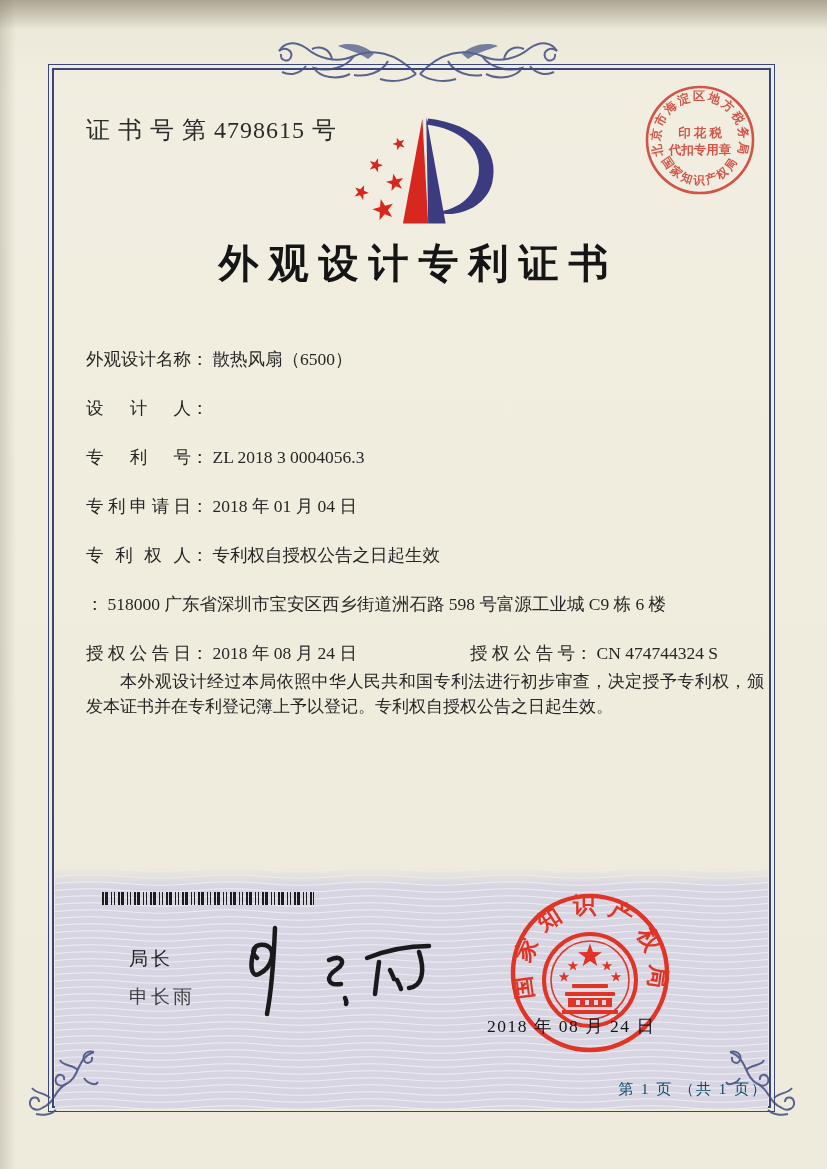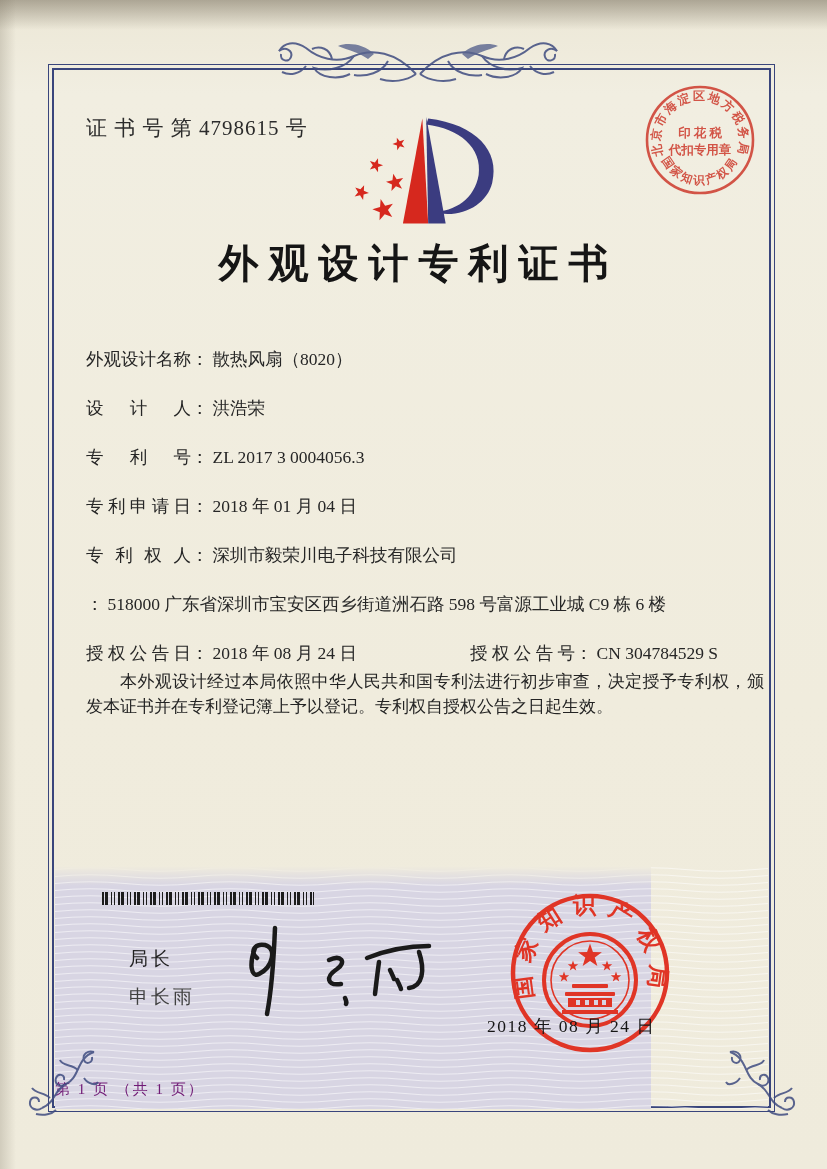--- a/index.html
+++ b/index.html
@@ -28,21 +28,21 @@
   .frame {
     position:absolute; left:48px; top:64px; width:727px; height:1048px;
     border:1px solid #39457c;
   }
   .frame-inner {
     position:absolute; inset:3px;
     border:2px solid #39457c;
   }
   .cert-no {
     position:absolute; left:86px; top:114px;
-    font-size:21px; color:#2b2b2b; letter-spacing:1px;
+    font-size:24px; color:#2b2b2b; letter-spacing:1px;
   }
   .logo { position:absolute; left:335px; top:108px; width:165px; height:128px; }
   .tax-stamp { position:absolute; left:644px; top:84px; width:112px; height:112px; opacity:0.92; }
   .title {
     position:absolute; left:0; top:236px; width:827px;
     text-align:center; font-size:40px; font-weight:bold; color:#151515;
     letter-spacing:10px; padding-left:10px;
   }
   .fields {
     position:absolute; left:86px; top:345px; width:655px;
@@ -56,21 +56,21 @@
   .pair { display:flex; }
   .pair-first { width:384px; flex:none; }
   .paras {
     position:absolute; left:86px; top:670px; width:678px;
     font-size:17px; color:#242424; line-height:24.6px;
     text-align:justify;
   }
   .paras p { text-indent:2em; }
   
   .band {
-    position:absolute; left:55px; top:866px; width:596px; height:243px;
+    position:absolute; left:55px; top:866px; width:713px; height:243px;
     background:#d8d5e3;
   }
   .band .waves { position:absolute; inset:0; }
   .band-fade {
     position:absolute; left:0; top:0; width:100%; height:20px;
     background:linear-gradient(180deg,#f0ecdd, rgba(240,236,221,0));
   }
   .barcode {
     position:absolute; left:47px; top:26px; width:212px; height:13px;
     background:repeating-linear-gradient(90deg,
@@ -82,21 +82,21 @@
   .sig-title { position:absolute; left:74px; top:80px;  font-size:19px; color:#1f1f1f; letter-spacing:3px; }
   .sig-name  { position:absolute; left:74px; top:118px; font-size:19px; color:#404040; letter-spacing:3px; }
   .signature { position:absolute; left:172px; top:52px; width:225px; height:105px; }
   .seal { position:absolute; left:450px; top:22px; width:170px; height:170px; }
   .seal-date {
     position:absolute; left:432px; top:148px; width:210px;
     font-size:17.5px; color:#161616; letter-spacing:1.5px; z-index:3;
   }
   .page-footer {
     position:absolute; left:0; top:214px; width:100%;
-    text-align:left; font-size:15px; color:#701a75; letter-spacing:2px;
+    text-align:right; font-size:15px; color:#0c4a6e; letter-spacing:2px;
   }
   .orn-top { position:absolute; left:278px; top:34px; width:280px; height:74px; z-index:2; }
   .orn-bl  { position:absolute; left:26px;  top:1048px; width:74px; height:70px; z-index:3; }
   .orn-br  { position:absolute; left:724px; top:1048px; width:74px; height:70px; z-index:3; }
 </style>
 </head>
 <body>
 
 <div class="page">
 
@@ -156,56 +156,55 @@
     <text x="56" y="53" text-anchor="middle" font-size="12.5" font-weight="bold" fill="#d0483a">印 花 税</text>
     <text x="56" y="70" text-anchor="middle" font-size="12.5" font-weight="bold" fill="#d0483a">代扣专用章</text>
   </svg>
 
   <h1 class="title">外观设计专利证书</h1>
 
   <div class="fields">
     <div class="frow">
       <span class="lbl">外观设计名称</span>
         <span class="colon">：</span>
-      <span class="val">散热风扇（8020）</span>
+      <span class="val">散热风扇（6500）</span>
     </div>
     <div class="frow">
       <span class="lbl">设计人</span>
         <span class="colon">：</span>
-      <span class="val">洪浩荣</span>
     </div>
     <div class="frow">
       <span class="lbl">专利号</span>
         <span class="colon">：</span>
-      <span class="val">ZL 2017 3 0004056.3</span>
+      <span class="val">ZL 2018 3 0004056.3</span>
     </div>
     <div class="frow">
       <span class="lbl">专利申请日</span>
         <span class="colon">：</span>
       <span class="val">2018 年 01 月 04 日</span>
     </div>
     <div class="frow">
       <span class="lbl">专利权人</span>
         <span class="colon">：</span>
-      <span class="val">深圳市毅荣川电子科技有限公司</span>
+      <span class="val">专利权自授权公告之日起生效</span>
     </div>
     <div class="frow">
         <span class="colon">：</span>
       <span class="val">518000 广东省深圳市宝安区西乡街道洲石路 598 号富源工业城 C9 栋 6 楼</span>
     </div>
     <div class="grant-row">
       <span class="pair pair-first">
         <span class="lbl">授权公告日</span>
           <span class="colon">：</span>
         <span class="val">2018 年 08 月 24 日</span>
       </span>
       <span class="pair">
         <span class="lbl">授权公告号</span>
           <span class="colon">：</span>
-        <span class="val">CN 304784529 S</span>
+        <span class="val">CN 474744324 S</span>
       </span>
     </div>
   </div>
 
   <div class="paras">
     <p>本外观设计经过本局依照中华人民共和国专利法进行初步审查，决定授予专利权，颁发本证书并在专利登记簿上予以登记。专利权自授权公告之日起生效。</p>
   </div>
 
   <div class="band">
     <svg class="waves" width="713" height="243">

